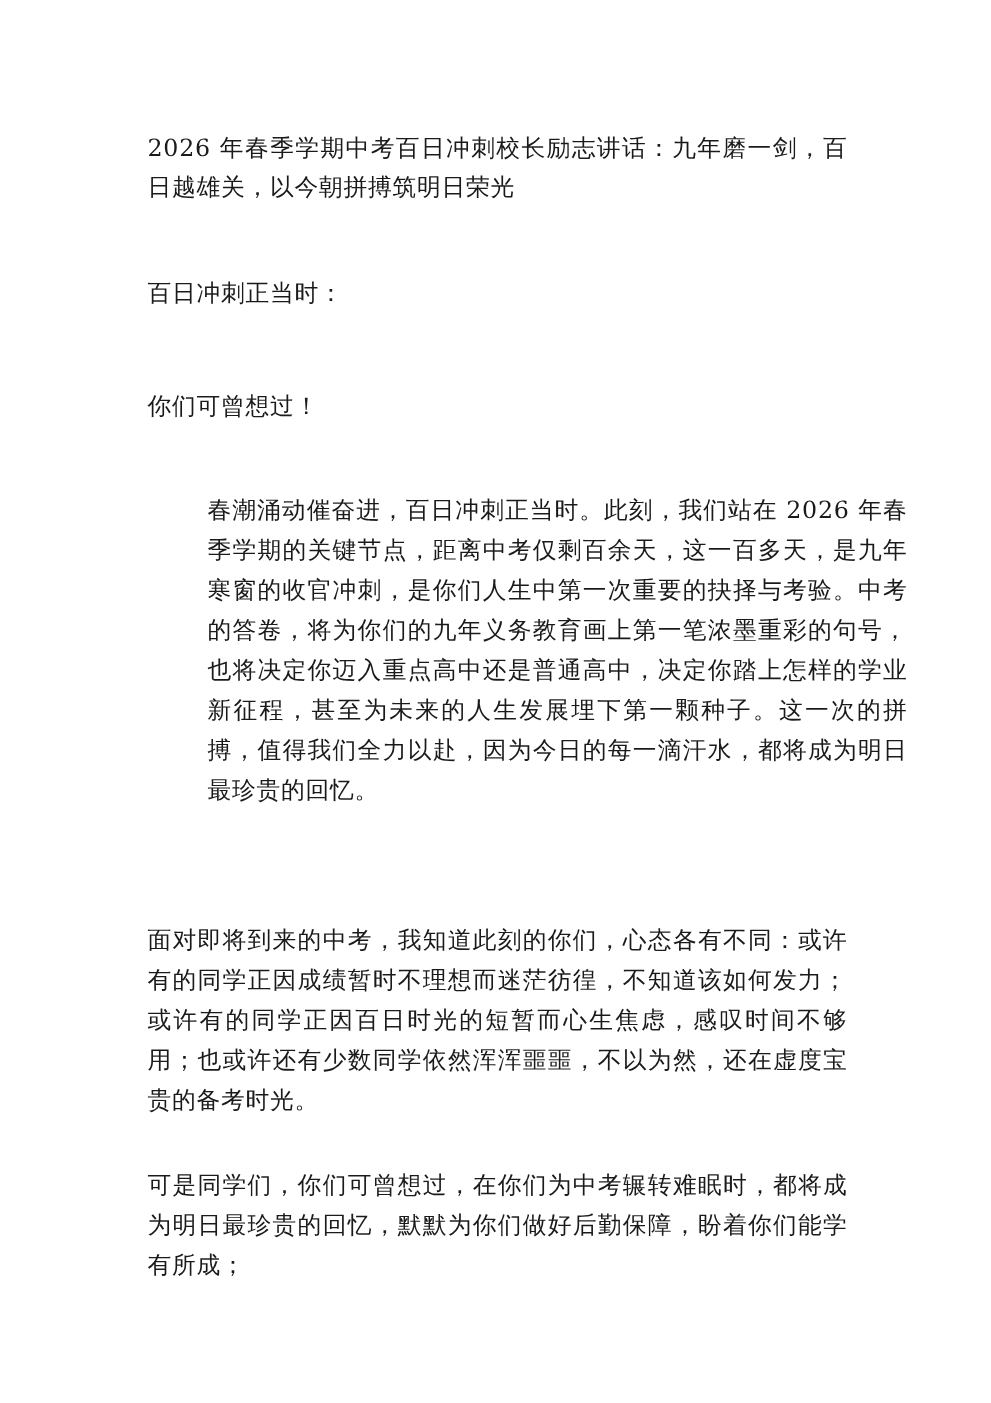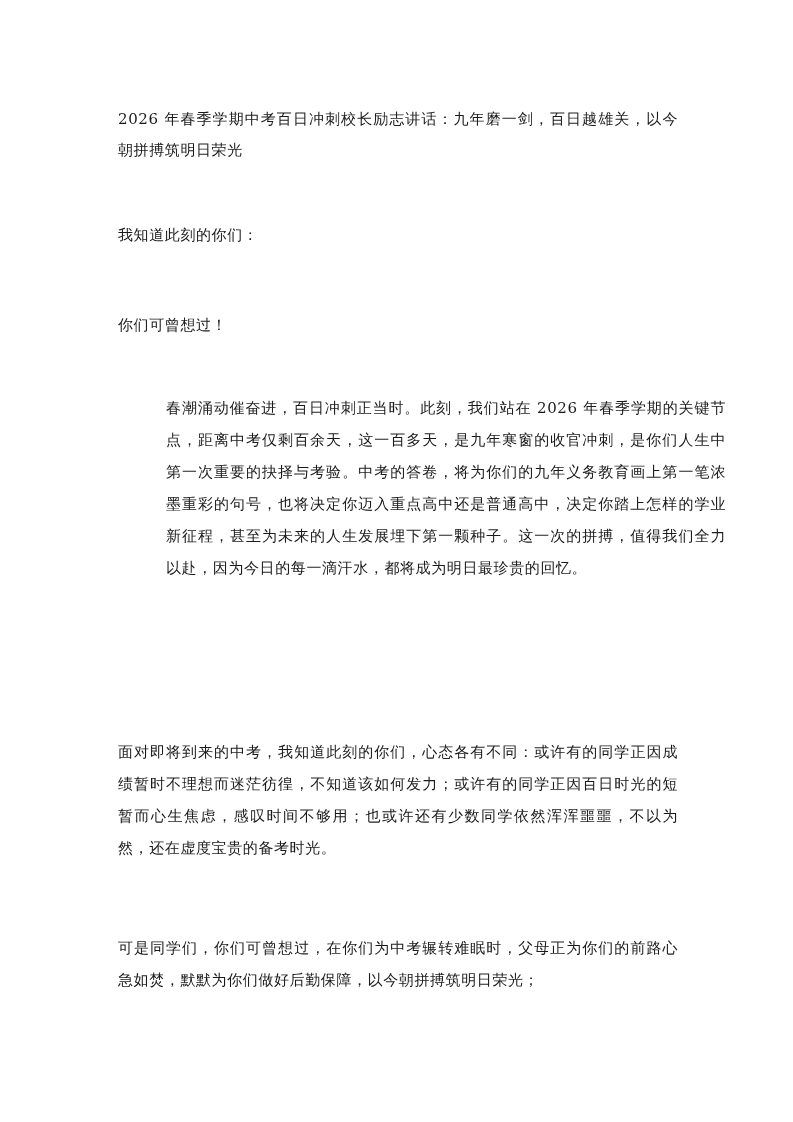--- a/index.html
+++ b/index.html
@@ -18,37 +18,37 @@
     .page {
       position: absolute;
       left: 118px;
       top: 0;
       width: 560px;
     }
     .para {
       position: absolute;
       left: 0;
       width: 560px;
-      font-size: 15px;
+      font-size: 19px;
       line-height: 32px;
       text-align: justify;
       text-align-last: left;
       letter-spacing: 0.6px;
       margin: 0;
     }
     .title { top: 104px; line-height: 31px; }
     .salutation { top: 219px; }
     .greeting { top: 309px; }
     .p1 { top: 392px; margin-left: 48px; }
     .p2 { top: 696px; margin-top: 40px; }
     .p3 { top: 932px; }
   </style>
 </head>
 <body>
 
 <div class="page">
   <p class="para title">2026 年春季学期中考百日冲刺校长励志讲话：九年磨一剑，百日越雄关，以今朝拼搏筑明日荣光</p>
-  <p class="para salutation">我知道此刻的你们：</p>
+  <p class="para salutation">百日冲刺正当时：</p>
   <p class="para greeting">你们可曾想过！</p>
   <p class="para p1">春潮涌动催奋进，百日冲刺正当时。此刻，我们站在 2026 年春季学期的关键节点，距离中考仅剩百余天，这一百多天，是九年寒窗的收官冲刺，是你们人生中第一次重要的抉择与考验。中考的答卷，将为你们的九年义务教育画上第一笔浓墨重彩的句号，也将决定你迈入重点高中还是普通高中，决定你踏上怎样的学业新征程，甚至为未来的人生发展埋下第一颗种子。这一次的拼搏，值得我们全力以赴，因为今日的每一滴汗水，都将成为明日最珍贵的回忆。</p>
   <p class="para p2">面对即将到来的中考，我知道此刻的你们，心态各有不同：或许有的同学正因成绩暂时不理想而迷茫彷徨，不知道该如何发力；或许有的同学正因百日时光的短暂而心生焦虑，感叹时间不够用；也或许还有少数同学依然浑浑噩噩，不以为然，还在虚度宝贵的备考时光。</p>
-  <p class="para p3">可是同学们，你们可曾想过，在你们为中考辗转难眠时，父母正为你们的前路心急如焚，默默为你们做好后勤保障，以今朝拼搏筑明日荣光；</p>
+  <p class="para p3">可是同学们，你们可曾想过，在你们为中考辗转难眠时，都将成为明日最珍贵的回忆，默默为你们做好后勤保障，盼着你们能学有所成；</p>
 </div>
 
 </body></html>

